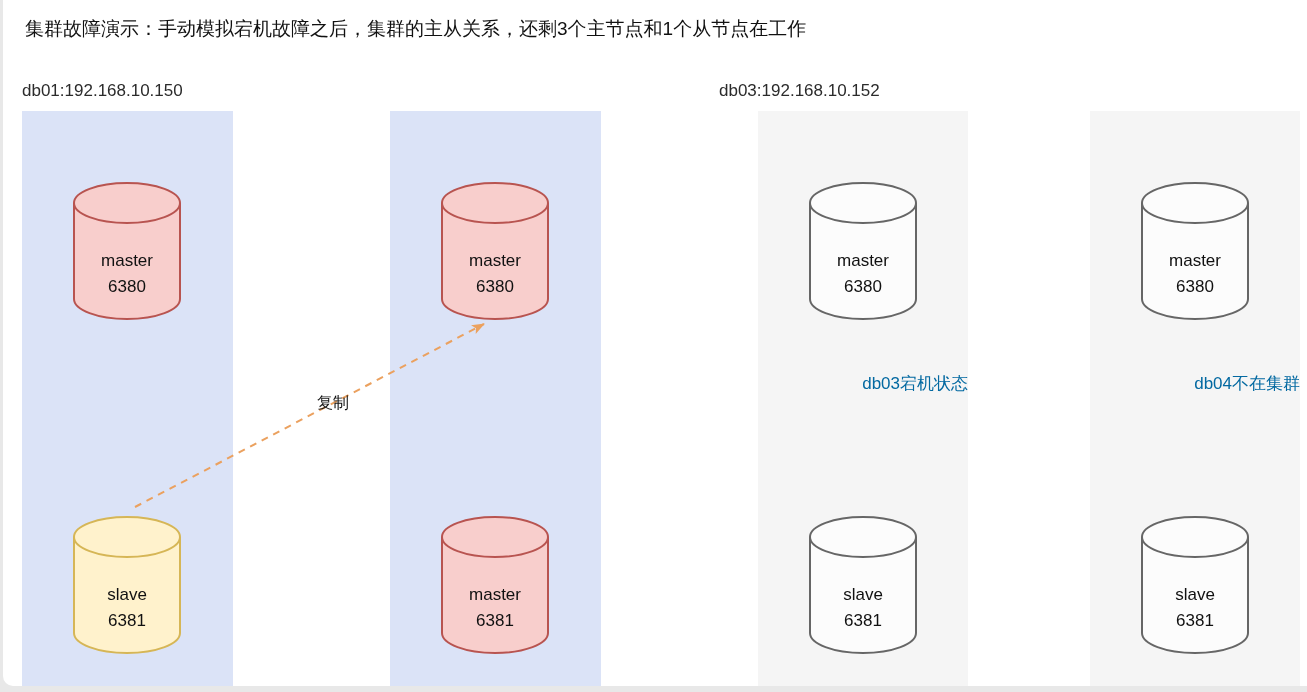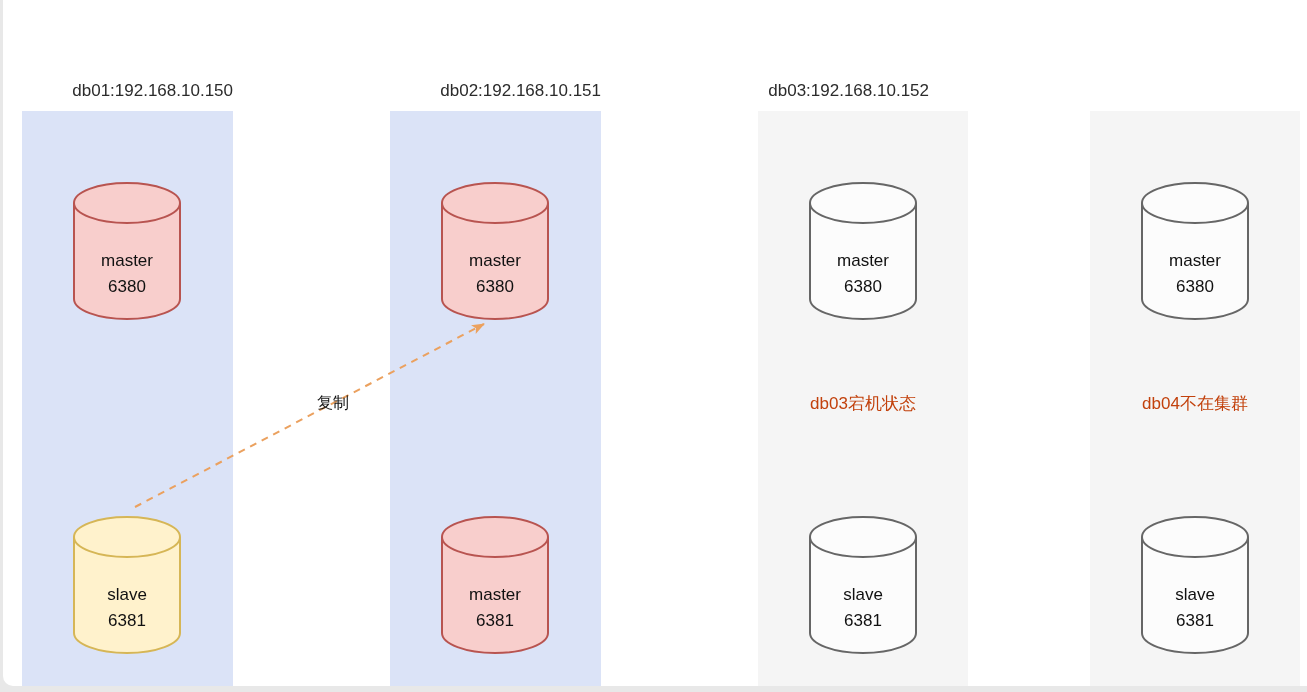--- a/index.html
+++ b/index.html
@@ -13,60 +13,60 @@
     position:absolute;left:3px;top:0;width:1304px;height:686px;
     background:#ffffff;border-radius:0 0 0 10px;
   }
   .stage{position:absolute;left:0;top:0;width:1307px;height:692px;}
   .title{
     position:absolute;left:25px;top:16px;
     font-size:19px;color:#111;white-space:nowrap;
   }
   .host-header{
     position:absolute;top:81px;height:24px;
-    font-size:17px;color:#2b2b2b;text-align:right;white-space:nowrap;
+    font-size:17px;color:#2b2b2b;text-align:left;white-space:nowrap;
   }
   .col{position:absolute;top:111px;height:575px;}
   .col-active{background:#dbe3f7;}
   .col-inactive{background:#f5f5f5;}
   .cyl{position:absolute;width:110px;height:140px;overflow:visible;}
   .cyl path,.cyl ellipse{stroke-width:2;}
   .cyl-red path,.cyl-red ellipse{fill:#f8cecc;stroke:#b85450;}
   .cyl-yellow path,.cyl-yellow ellipse{fill:#fff2cc;stroke:#d6b656;}
   .cyl-gray path,.cyl-gray ellipse{fill:#fcfcfc;stroke:#666666;}
   .cyl text{
     font-family:"Liberation Sans","DejaVu Sans",sans-serif;
     font-size:17px;fill:#111;text-anchor:middle;
   }
   .note{
-    position:absolute;top:392px;font-size:17px;color:#c2410c;
-    text-align:center;white-space:nowrap;
+    position:absolute;top:372px;font-size:17px;color:#0369a1;
+    text-align:right;white-space:nowrap;
   }
   .overlay{position:absolute;left:0;top:0;pointer-events:none;}
   .edge-line{stroke:#eba15f;stroke-width:2;stroke-dasharray:7 6;fill:none;}
   .edge-label{
     position:absolute;left:317px;top:393px;
     font-size:16px;color:#111;white-space:nowrap;font-family:Liberation Serif, serif;
   }
 </style>
 </head>
 <body>
 
 <div class="canvas"></div>
 
 <div class="stage">
 
+  <div class="title">集群故障演示：手动模拟宕机故障之后，集群的主从关系，还剩3个主节点和1个从节点在工作</div>
 
   <div class="col col-active" style="left:22px;width:211px"></div>
   <div class="col col-active" style="left:390px;width:211px"></div>
   <div class="col col-inactive" style="left:758px;width:210px"></div>
   <div class="col col-inactive" style="left:1090px;width:210px"></div>
 
   <div class="host-header" style="left:22px;width:211px">db01:192.168.10.150</div>
-  <div class="host-header" style="left:390px;width:211px">db02:192.168.10.151</div>
   <div class="host-header" style="left:719px;width:210px">db03:192.168.10.152</div>
 
   <svg class="overlay" width="1307" height="692" viewBox="0 0 1307 692">
     <defs>
       <marker id="ah" markerWidth="16" markerHeight="14" refX="12" refY="5" orient="auto" markerUnits="userSpaceOnUse">
         <path d="M0 0 L13 5 L0 10 L3 5 Z" fill="#eba15f"></path>
       </marker>
     </defs>
     <line class="edge-line" x1="135" y1="507" x2="484" y2="324" marker-end="url(#ah)"></line>
   </svg>

